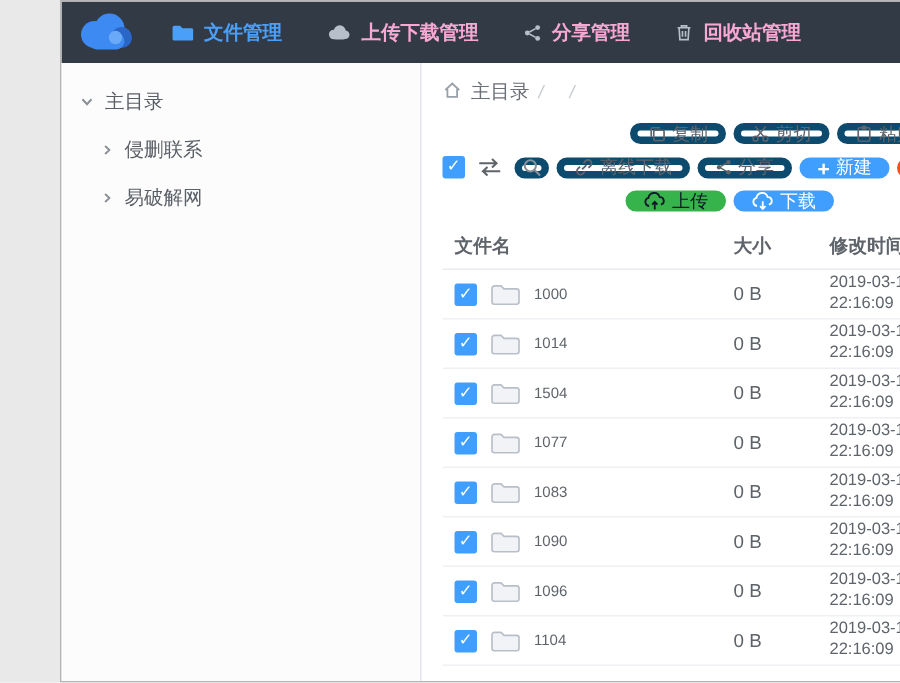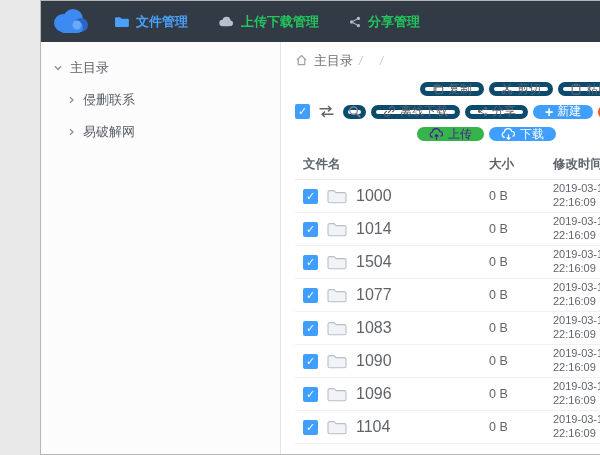--- a/index.html
+++ b/index.html
@@ -6,21 +6,21 @@
   .window{
     width:600px;height:455px;box-sizing:border-box;border:1px solid #b5b5b5;
     background:#fff;overflow:hidden;position:relative;
     font-family:"Liberation Sans","DejaVu Sans",sans-serif;color:#333;margin-left:40px;
   }
   
   .navbar{height:41px;background:#323a46;display:flex;align-items:stretch}
   .logo-box{width:58px;display:flex;align-items:center;justify-content:center;cursor:pointer}
   .nav-menu{display:flex;align-items:stretch}
   .nav-item{display:flex;align-items:center;gap:7px;padding:0 15px;font-size:13px;
-    font-weight:700;color:#22c55e;cursor:pointer;white-space:nowrap}
+    font-weight:700;color:#f9a8d4;cursor:pointer;white-space:nowrap}
   .nav-item .nicon{display:flex;color:#b7bfca}
   .nav-item.active{color:#4aa0f8}
   .nav-item.active .nicon{color:#4aa0f8}
   
   .body{display:flex;height:414px}
   .sidebar{flex:0 0 240px;box-sizing:border-box;border-right:1px solid #e3e6ea;
     background:#fcfcfd;padding-top:10px}
   .tree-item{display:flex;align-items:center;gap:7px;padding:7px 12px;font-size:13px;
     color:#5a5f66;cursor:pointer}
   .tree-item.child{padding-left:26px}
@@ -33,39 +33,39 @@
   
   .tb-row{display:flex;align-items:center;gap:5px;margin-bottom:8px;padding-right:3px}
   .tb-row.r1{justify-content:flex-end}
   .tb-row.r3{justify-content:flex-end;margin-right:66px}
   .btn{display:inline-flex;align-items:center;justify-content:center;gap:4px;height:14px;
     padding:0 7px;font-size:12px;border:5px solid #0c4a6e;border-radius:10px;background:#fff;
     color:#5f646b;cursor:pointer;white-space:nowrap;box-sizing:border-box}
   .btn .bicon{display:flex;align-items:center}
   .btn-primary{background:#409eff;border-color:#409eff;color:#fff}
   .btn-danger{background:#c2410c;border-color:#f4511e;color:#fff}
-  .btn-success{background:#36b34a;border-color:#36b34a;color:#4c1d95}
+  .btn-success{background:#36b34a;border-color:#36b34a;color:#0f172a}
   .btn .plus{font-size:14px;font-weight:700;line-height:1}
   .icon-btn{border:none;background:transparent;padding:0 3px;display:flex;color:#5f646b;cursor:pointer}
   .search-btn{width:36px;padding:0}
   .checkbox{width:15px;height:15px;border-radius:2px;background:#409eff;color:#fff;
     display:inline-flex;align-items:center;justify-content:center;font-size:11px;line-height:1;
     cursor:pointer;flex:0 0 auto}
   
   .file-table{flex:1;overflow:hidden;display:flex;flex-direction:column}
   .thead{display:flex;align-items:center;height:30px;flex:0 0 30px;border-bottom:1px solid #e8ebf0;
     color:#5f646b;font-weight:700;font-size:12.5px}
   .tbody{flex:1;overflow:hidden}
   .trow{display:flex;align-items:center;height:33px;box-sizing:border-box;
     border-bottom:1px solid #eef0f4;color:#5f646b}
   .col-name{flex:1;display:flex;align-items:center;gap:9px;min-width:0;padding-left:8px}
   .col-size{flex:0 0 64px;font-size:12.5px}
   .col-mod{flex:0 0 72px;font-size:11px;line-height:1.25}
   .thead .col-mod{font-size:12.5px;line-height:1.2}
-  .file-name{font-size:16px;cursor:pointer}
+  .file-name{font-size:10px;cursor:pointer}
   .ficon{display:flex;flex:0 0 auto}
 </style>
 </head>
 <body>
 
 <div class="window">
 
   <header class="navbar">
     <div class="logo-box">
       <svg width="40" height="27" viewBox="0 0 40 27">
@@ -102,20 +102,31 @@
               <g fill="currentColor">
                 <circle cx="11" cy="2.8" r="1.9"></circle>
                 <circle cx="3" cy="7" r="1.9"></circle>
                 <circle cx="11" cy="11.2" r="1.9"></circle>
               </g>
               <path d="M4.6 6.2 L9.4 3.6 M4.6 7.8 L9.4 10.4" stroke="currentColor" stroke-width="1.2" fill="none"></path>
             </svg>
         </span>
         <span>分享管理</span>
       </a>
+      <a class="nav-item">
+        <span class="nicon">
+          <svg width="12" height="13" viewBox="0 0 14 14" fill="none" stroke="currentColor" stroke-width="1.3">
+              <path d="M2 3.5 h10"></path>
+              <path d="M5 3.5 V2 h4 v1.5"></path>
+              <path d="M3.2 3.5 l0.6 9.2 h6.4 l0.6-9.2"></path>
+              <path d="M5.8 6 v4.5 M8.2 6 v4.5"></path>
+            </svg>
+        </span>
+        <span>回收站管理</span>
+      </a>
     </nav>
   </header>
 
   <div class="body">
 
     <aside class="sidebar">
       <div class="tree-item">
         <span class="ticon">
           <svg width="10" height="10" viewBox="0 0 10 10" fill="none" stroke="currentColor" stroke-width="1.4">
               <path d="M2 3.2 L5 6.4 L8 3.2"></path>

